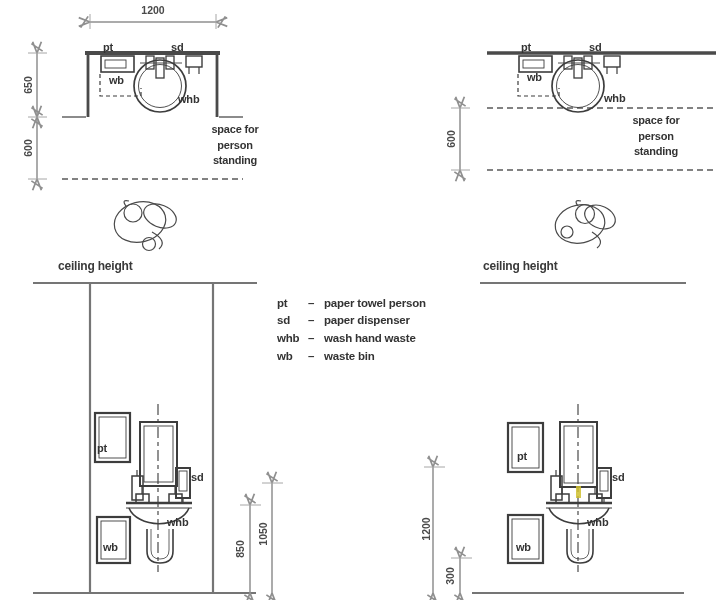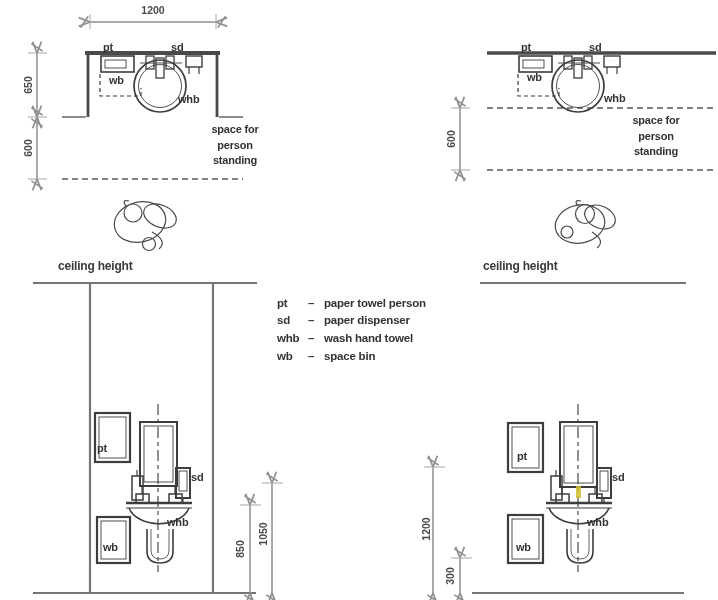--- a/index.html
+++ b/index.html
@@ -220,26 +220,26 @@
       <span class="desc">paper towel person</span>
     </div>
     <div class="row">
       <span class="abbr">sd</span>
       <span class="sep">–</span>
       <span class="desc">paper dispenser</span>
     </div>
     <div class="row">
       <span class="abbr">whb</span>
       <span class="sep">–</span>
-      <span class="desc">wash hand towel</span>
+      <span class="desc">wash hand waste</span>
     </div>
     <div class="row">
       <span class="abbr">wb</span>
       <span class="sep">–</span>
-      <span class="desc">space bin</span>
+      <span class="desc">waste bin</span>
     </div>
   </div>
 
   <div class="lbl" style="left:97px;top:442px;">pt</div>
   <div class="lbl" style="left:191px;top:471px;">sd</div>
   <div class="lbl" style="left:167px;top:516px;">whb</div>
   <div class="lbl" style="left:103px;top:541px;">wb</div>
   <div class="vlbl" style="left:220px;top:543px;">850</div>
   <div class="vlbl" style="left:243px;top:528px;">1050</div>
 

